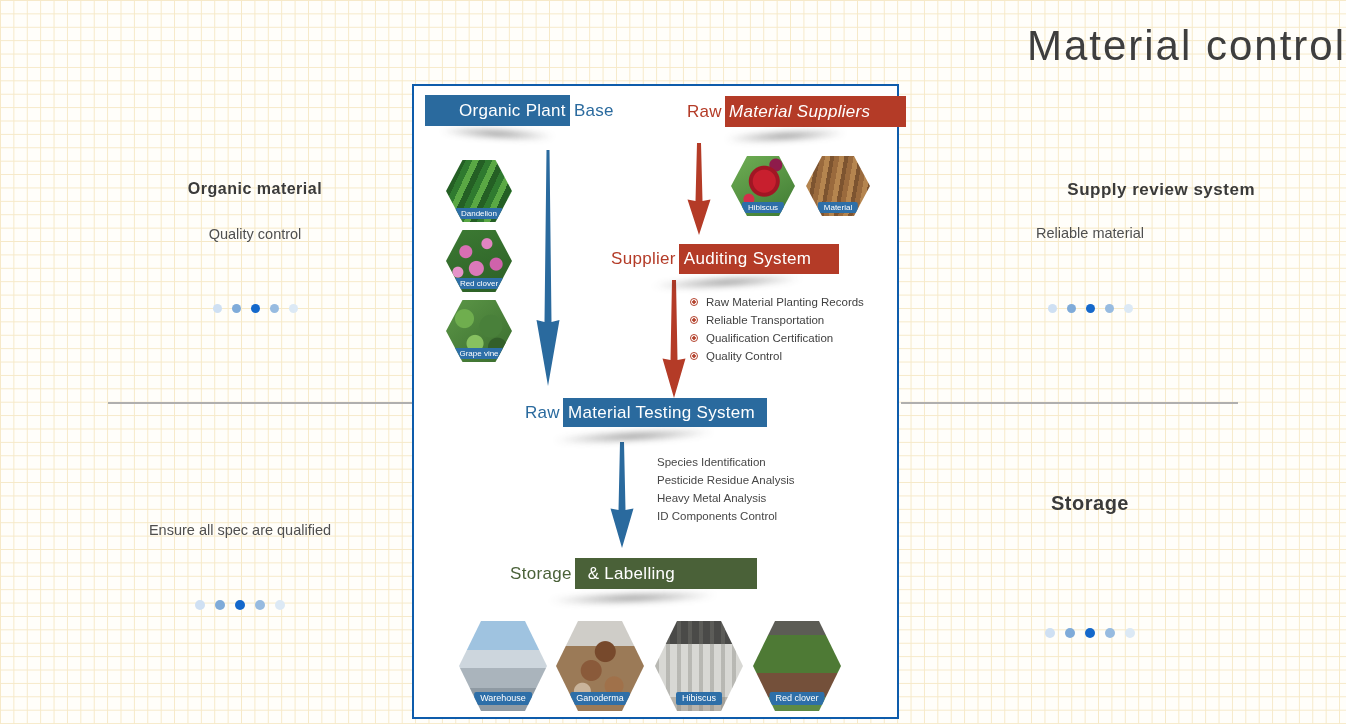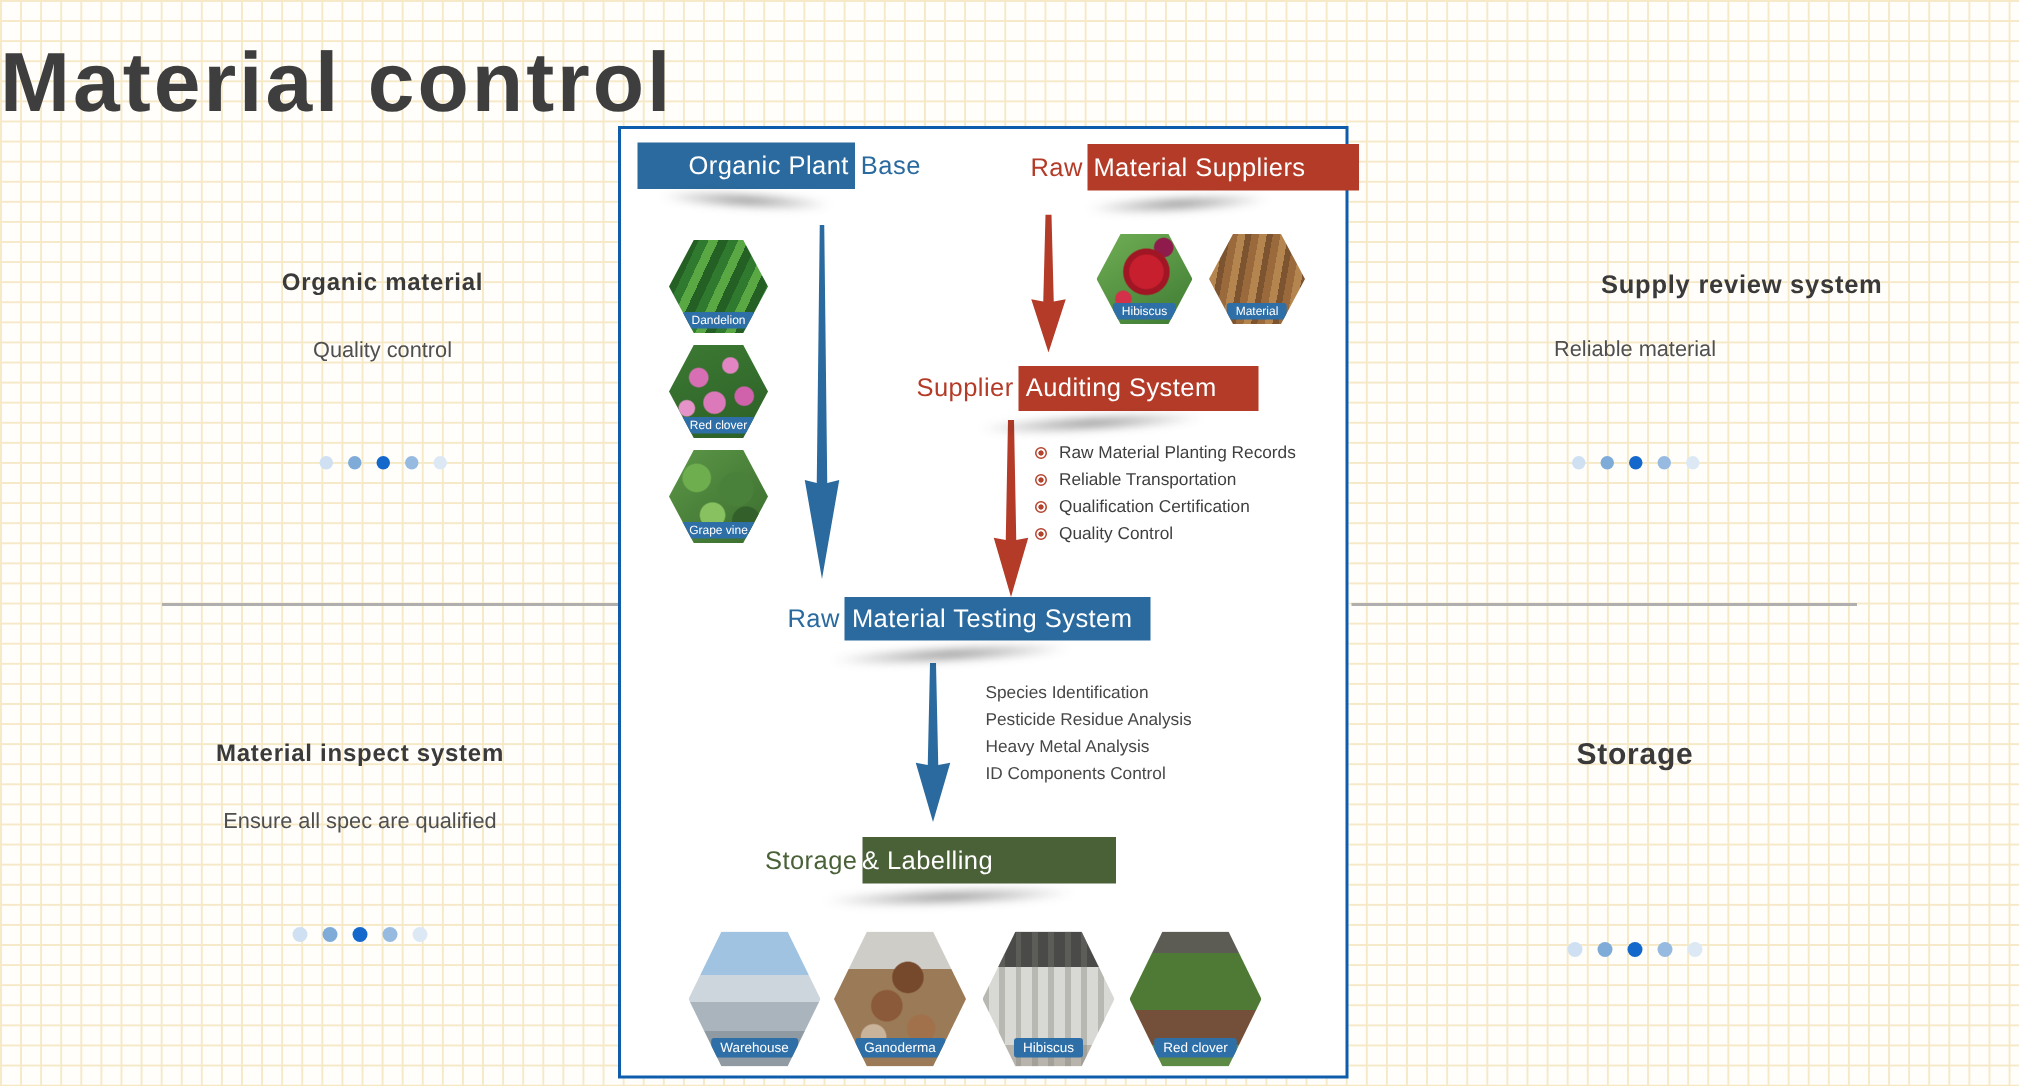--- a/index.html
+++ b/index.html
@@ -10,21 +10,21 @@
     position:relative; width:1346px; height:724px; overflow:hidden;
     background-color:#fffefa;
     background-image:
       linear-gradient(#f6e9c8 1px, transparent 1px),
       linear-gradient(90deg, #f6e9c8 1px, transparent 1px);
     background-size:13.4px 13.4px;
   }
 
   .page-title {
     position:absolute; top:22px; left:0; width:100%;
-    text-align:left; font-size:56px; font-weight:700;
+    text-align:right; font-size:42px; font-weight:400;
     color:#3e3e3e; letter-spacing:2px;
   }
 
   .divider { position:absolute; top:402px; height:2px; background:#b0afae; }
   .divider.left  { left:108px; width:305px; }
   .divider.right { left:901px; width:337px; }
 
   
   .side { position:absolute; text-align:center; }
   .side .heading { color:#3a3a3a; font-weight:700; letter-spacing:0.5px; }
@@ -74,33 +74,33 @@
   .txt-blue  { color:#2a6a9e; }
   .txt-red   { color:#b43b27; }
   .txt-green { color:#4a6138; }
 
   .banner.organic  { left:11px;  top:9px;   height:31px; }
   .banner.organic .fill { padding:0 4px 0 34px; }
   .banner.organic .tail { margin-left:4px; }
 
   .banner.suppliers { left:273px; top:10px; height:31px; }
   .banner.suppliers .head { margin-right:3px; }
-  .banner.suppliers .fill { padding:0 36px 0 4px; }
+  .banner.suppliers .fill { padding:0 36px 0 4px;font-style:italic; }
 
   .banner.audit { left:197px; top:158px; height:30px; }
   .banner.audit .head { margin-right:3px; }
   .banner.audit .fill { padding:0 28px 0 5px; }
 
   .banner.testing { left:111px; top:312px; height:29px; }
   .banner.testing .head { margin-right:3px; }
   .banner.testing .fill { padding:0 12px 0 5px; }
 
   .banner.storagelbl { left:96px; top:472px; height:31px; }
   .banner.storagelbl .head { margin-right:3px; }
-  .banner.storagelbl .fill { padding:0 82px 0 0; }
+  .banner.storagelbl .fill { padding:0 82px 0 13px; }
 
   
   .swoosh {
     height:14px; border-radius:50%; filter:blur(3px);
     background:radial-gradient(ellipse 50% 50% at 42% 45%, rgba(35,35,35,0.55), rgba(35,35,35,0) 72%);
   }
   .swoosh.s1 { left:16px;  top:42px;  width:160px; transform:rotate(3deg); }
   .swoosh.s2 { left:300px; top:43px;  width:170px; transform:rotate(-3deg); }
   .swoosh.s3 { left:225px; top:189px; width:210px; transform:rotate(-3deg); }
   .swoosh.s4 { left:125px; top:343px; width:225px; transform:rotate(-3deg); }
@@ -210,21 +210,20 @@
     <div class="dots">
       <span class="dot d1"></span>
       <span class="dot d2"></span>
       <span class="dot d3"></span>
       <span class="dot d4"></span>
       <span class="dot d5"></span>
     </div>
   </section>
 
   <section class="side bottom-left">
-    <div class="heading">Material inspect system</div>
     <div class="subtext">Ensure all spec are qualified</div>
     <div class="dots big">
       <span class="dot d1"></span>
       <span class="dot d2"></span>
       <span class="dot d3"></span>
       <span class="dot d4"></span>
       <span class="dot d5"></span>
     </div>
   </section>
 

